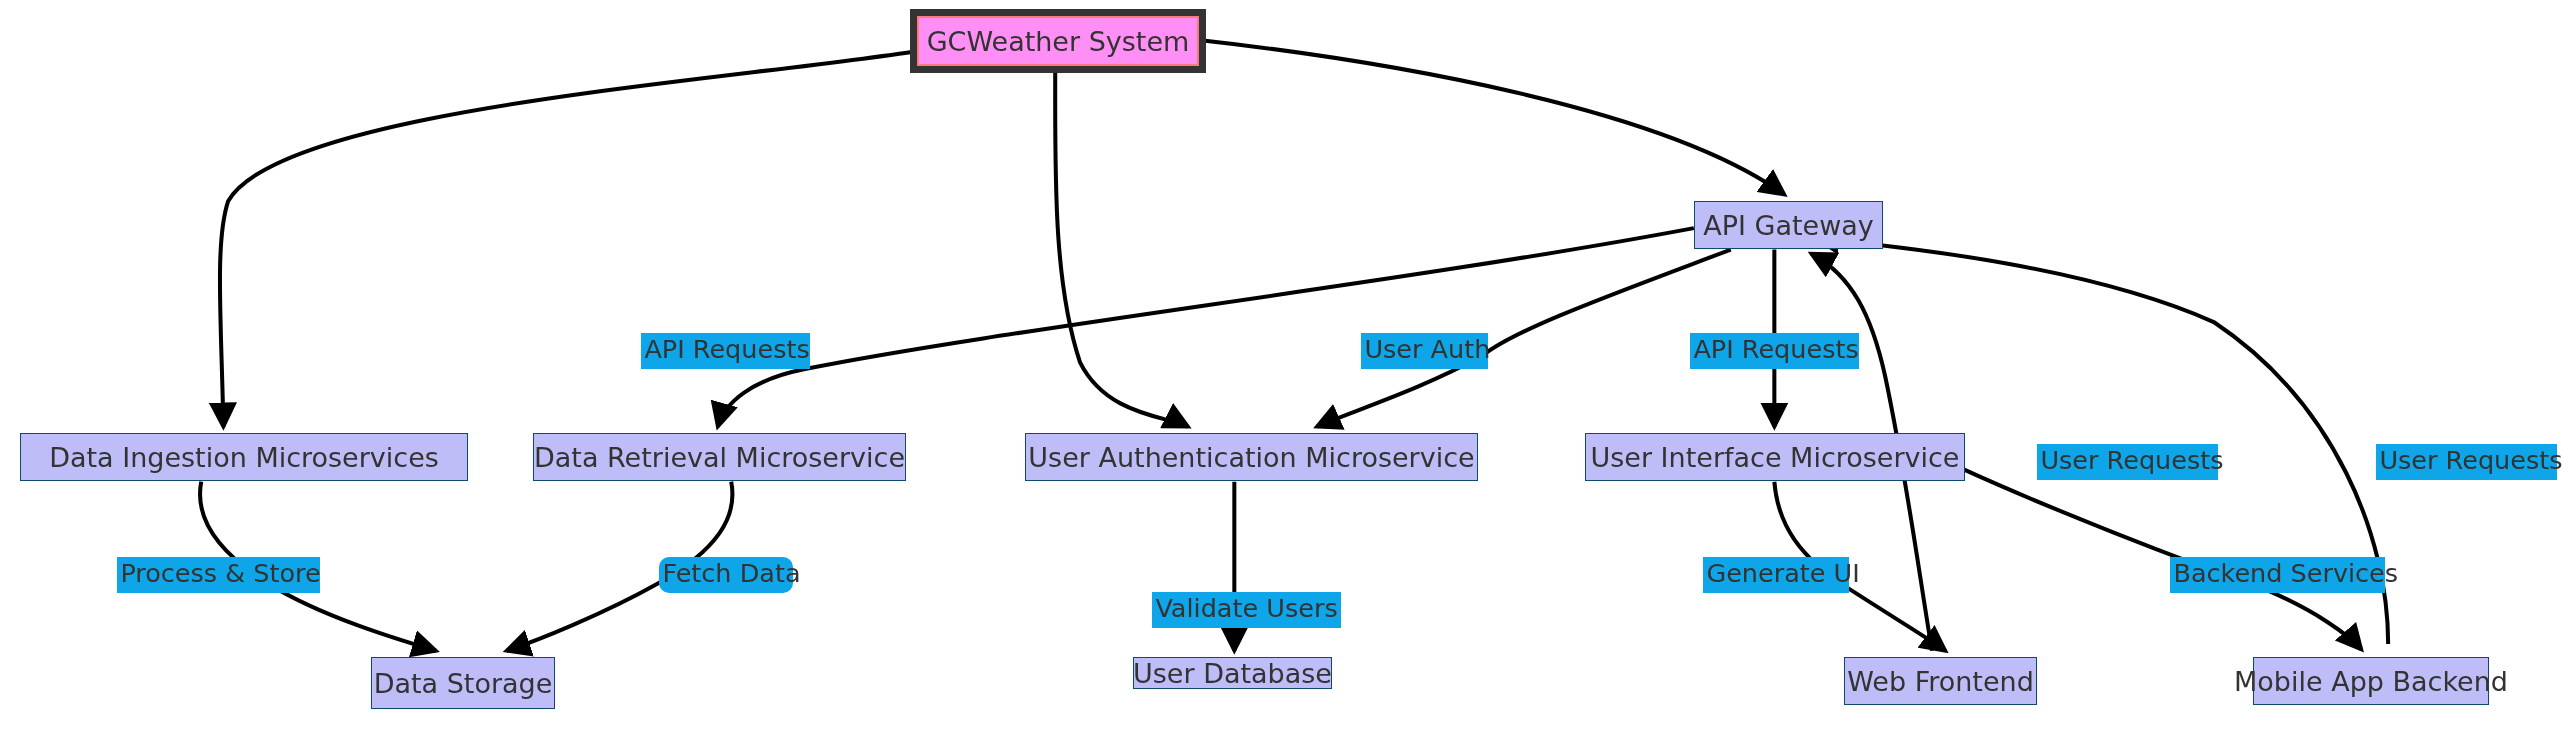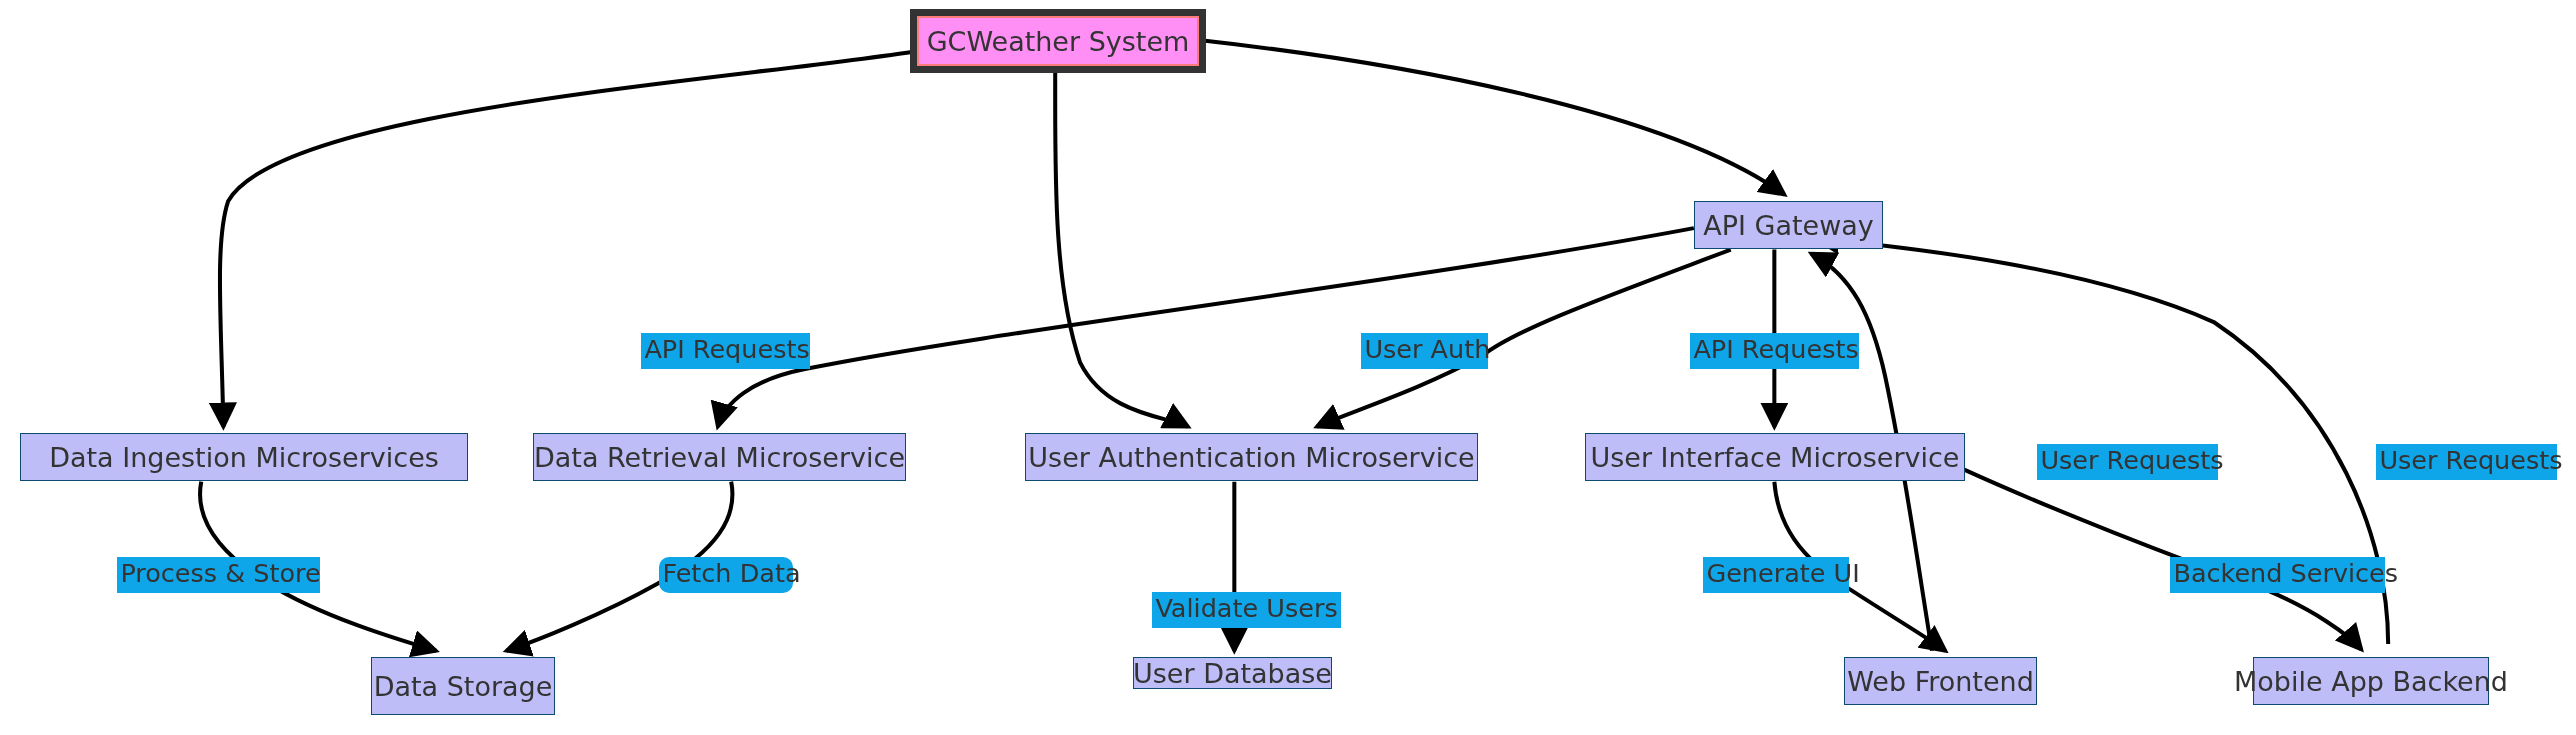--- a/index.html
+++ b/index.html
@@ -93,21 +93,21 @@
       </div>
       <div class="node" style="left: 533px; top: 433px; width: 373px; height: 48px;">
         <span>Data Retrieval Microservice</span>
       </div>
       <div class="node" style="left: 1025px; top: 433px; width: 453px; height: 48px;">
         <span>User Authentication Microservice</span>
       </div>
       <div class="node" style="left: 1585px; top: 433px; width: 380px; height: 48px;">
         <span>User Interface Microservice</span>
       </div>
-      <div class="node" style="left: 371px; top: 657px; width: 184px; height: 58px;">
+      <div class="node" style="left: 371px; top: 657px; width: 184px; height: 52px;">
         <span>Data Storage</span>
       </div>
       <div class="node" style="left: 1133px; top: 657px; width: 199px; height: 32px; text-align: right;">
         <span>User Database</span>
       </div>
       <div class="node" style="left: 1844px; top: 657px; width: 193px; height: 48px;">
         <span>Web Frontend</span>
       </div>
       <div class="node" style="left: 2253px; top: 657px; width: 236px; height: 48px;">
         <span>Mobile App Backend</span>

